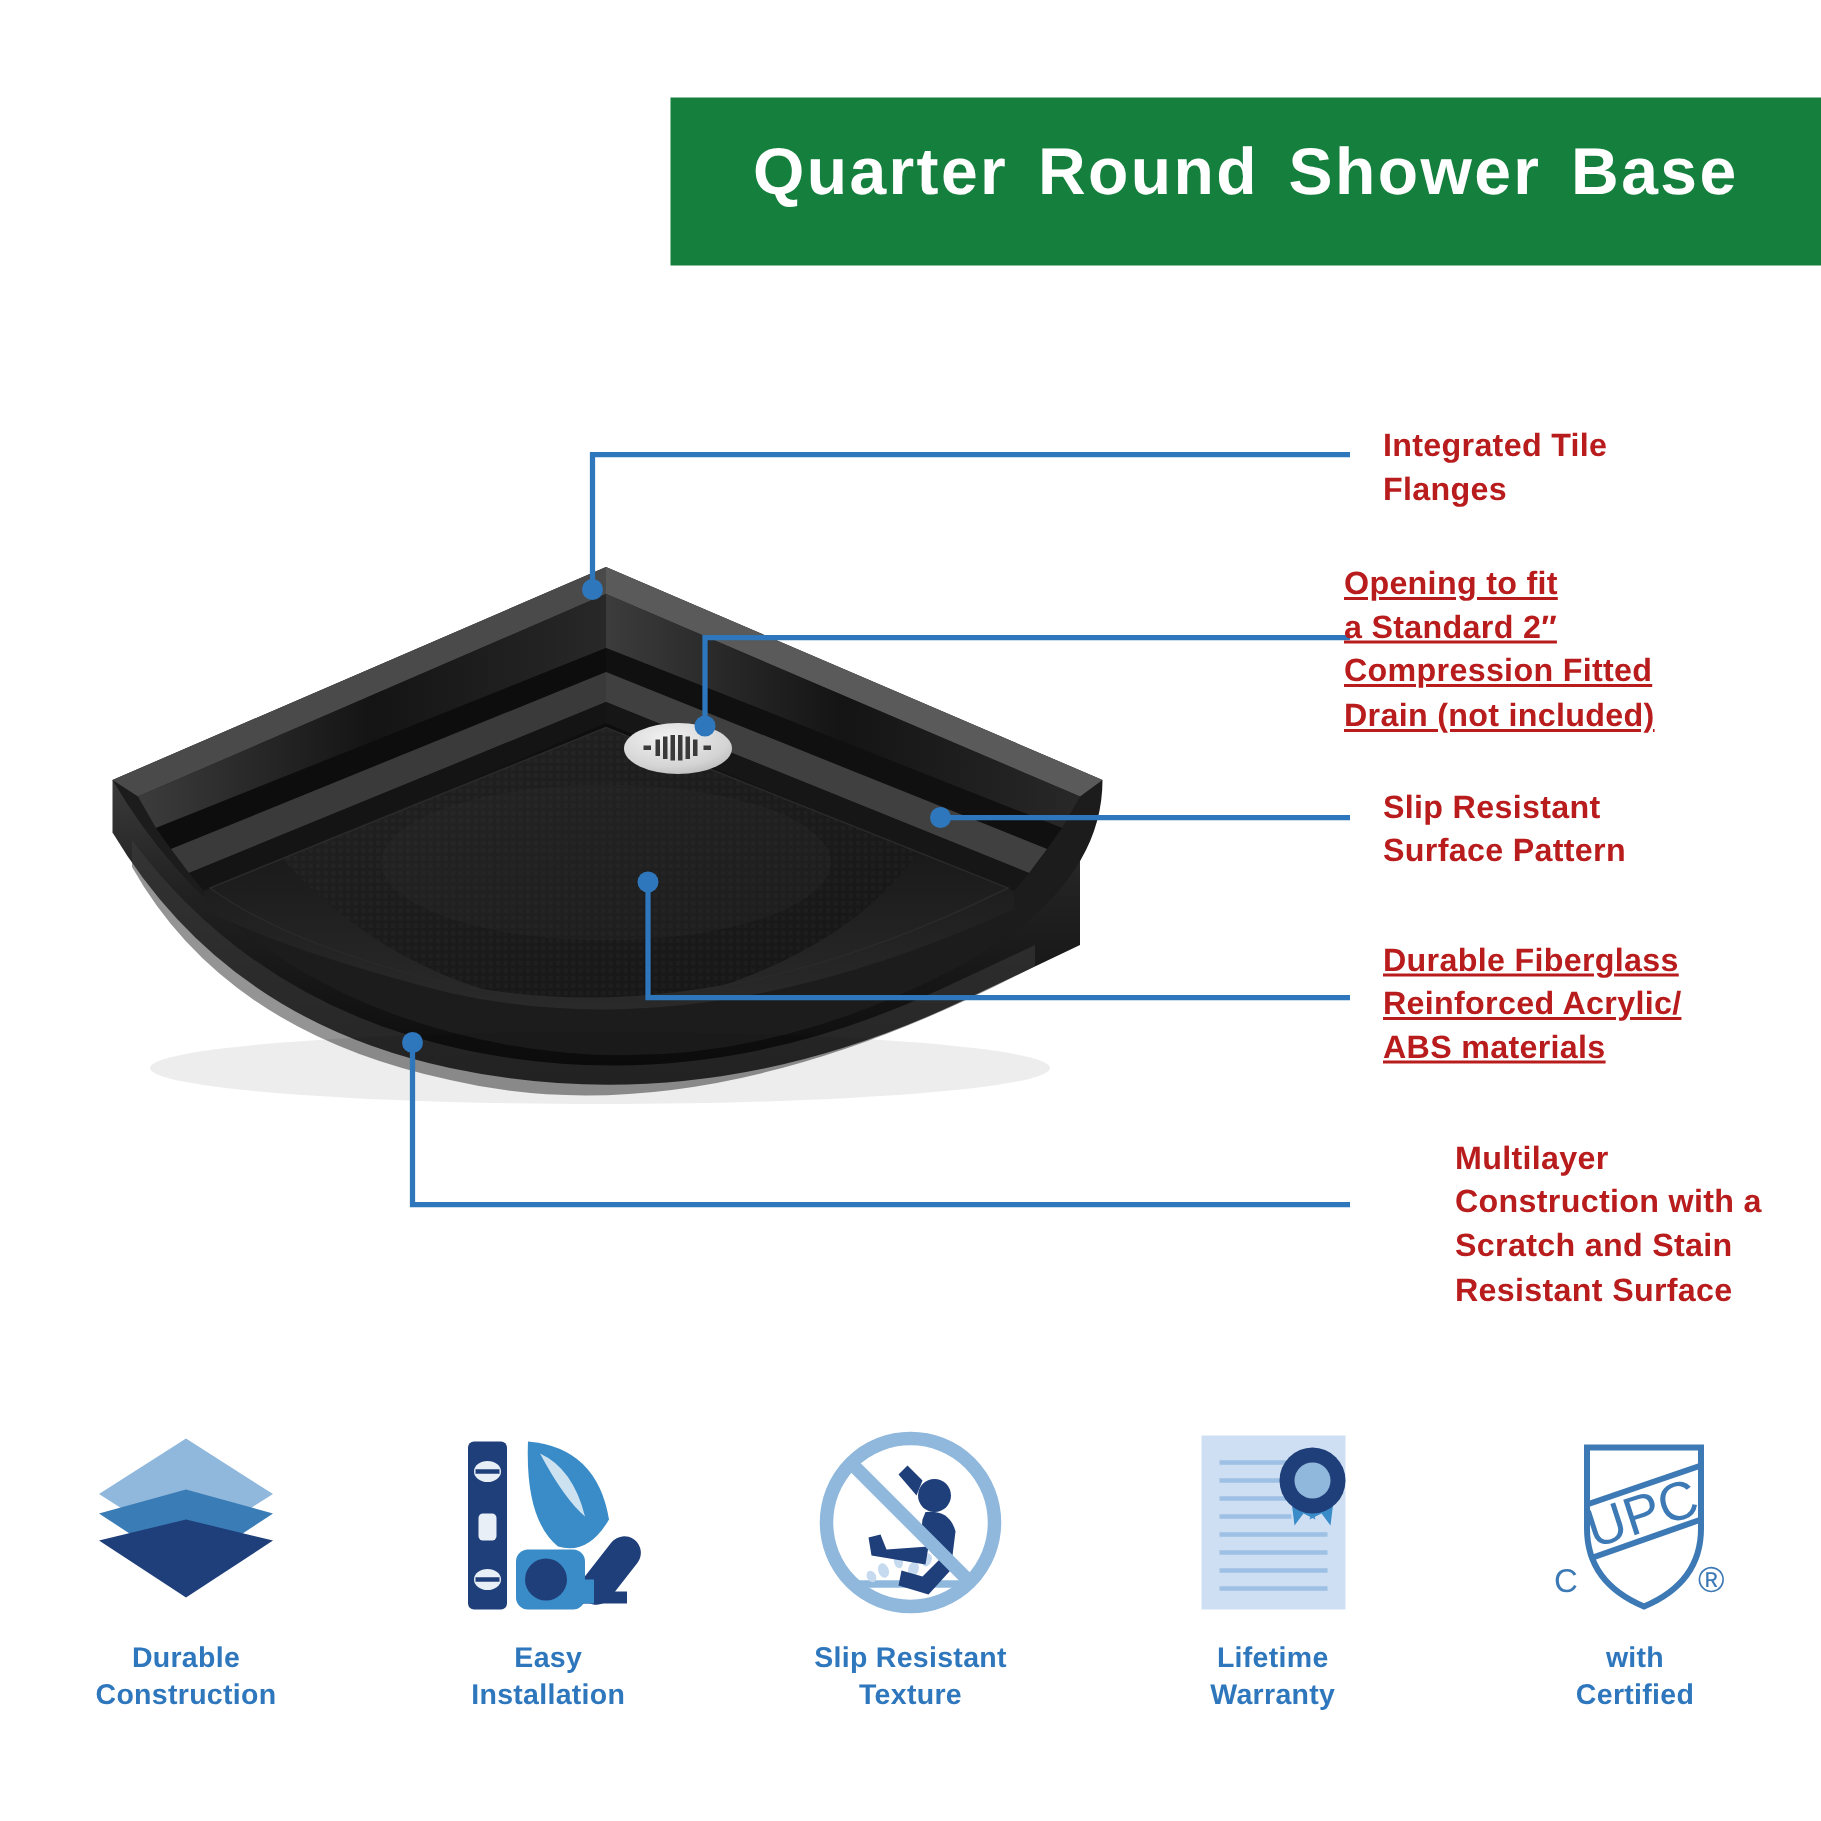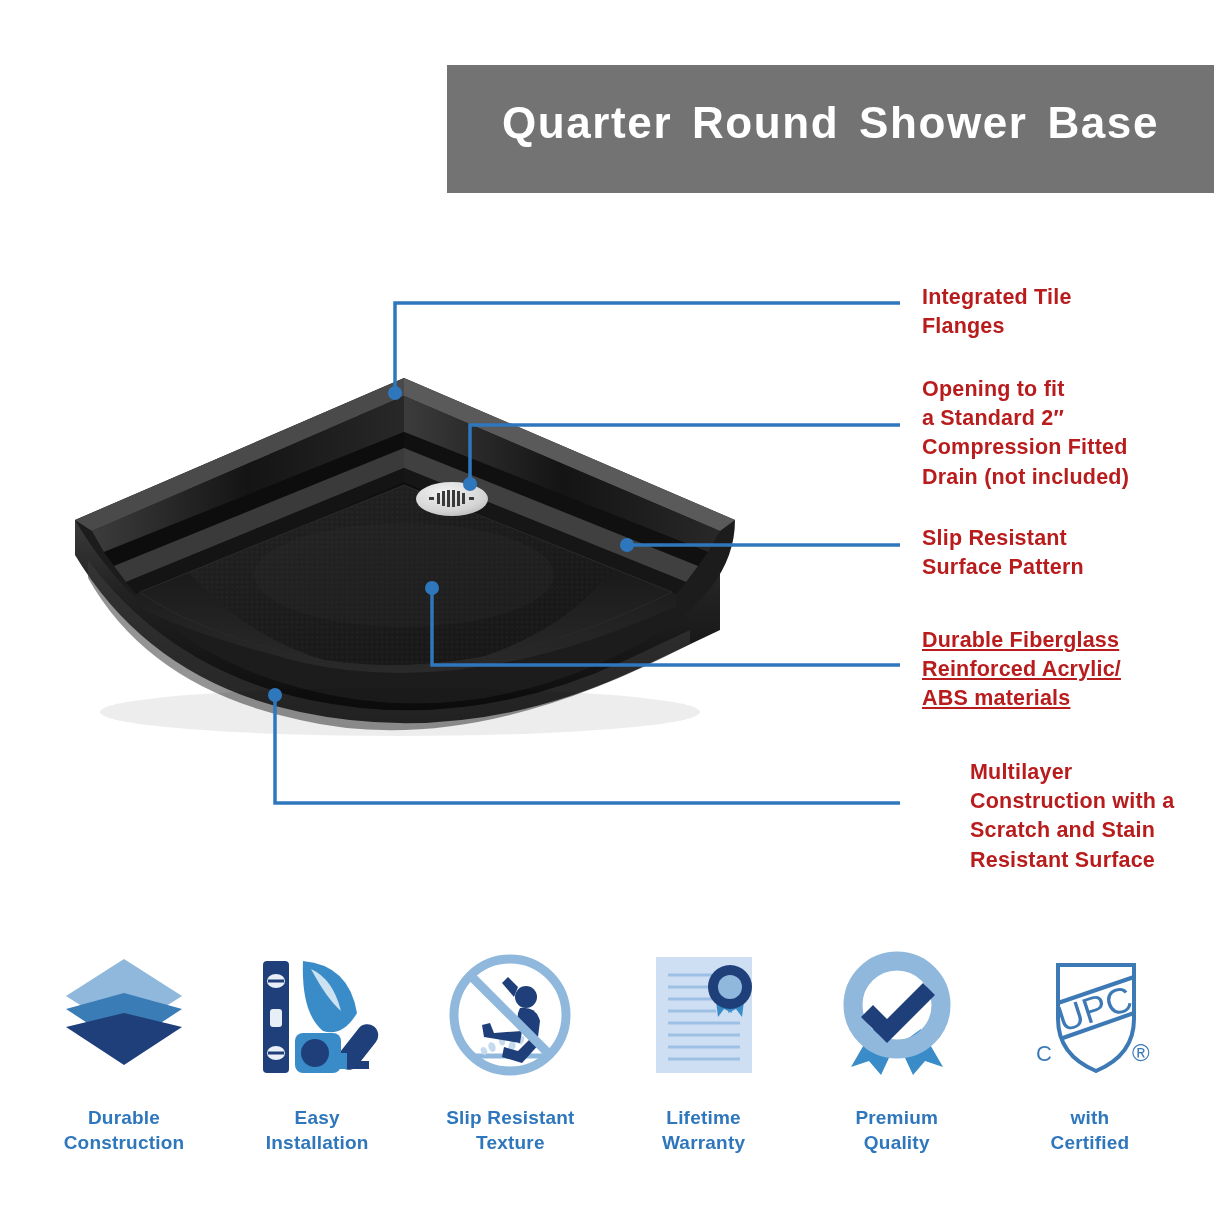--- a/index.html
+++ b/index.html
@@ -15,22 +15,22 @@
     font-family: "Liberation Sans", sans-serif;
     -webkit-font-smoothing: antialiased;
   }
 
   
   .header-bar {
     position: absolute;
     left: 447px;
     top: 65px;
     width: 767px;
-    height: 128px;
-    background: #737373;
+    height: 112px;
+    background: #15803d;
     display: flex;
     align-items: center;
     justify-content: center;
     box-sizing: border-box;
     padding-bottom: 12px;
   }
   .header-title {
     color: #ffffff;
     font-size: 44px;
     font-weight: bold;
@@ -57,21 +57,21 @@
   .callout-label {
     position: absolute;
     color: #b91c1c;
     font-size: 21.5px;
     font-weight: bold;
     line-height: 1.36;
     letter-spacing: 0.2px;
     white-space: pre-line;
   }
   .cl-0 { left: 922px; top: 283px; }
-  .cl-1 { left: 922px; top: 375px; }
+  .cl-1 { left: 896px; top: 375px; text-decoration: underline; }
   .cl-2 { left: 922px; top: 524px; }
   .cl-3 { left: 922px; top: 626px; text-decoration: underline; }
   .cl-4 { left: 970px; top: 758px; }
 
   
   .features {
     position: absolute;
     left: 0;
     top: 945px;
     width: 1214px;
@@ -88,21 +88,21 @@
     flex-direction: column;
     align-items: center;
   }
   .feature-icon {
     height: 140px;
     display: flex;
     align-items: center;
     justify-content: center;
   }
   .feature-label {
-    margin-top: 20px;
+    margin-top: 8px;
     text-align: center;
     color: #2f77bd;
     font-size: 19px;
     font-weight: bold;
     line-height: 1.32;
     letter-spacing: 0.2px;
     white-space: pre-line;
   }
 </style>
 </head>
@@ -330,35 +330,20 @@
         <polygon points="104,50 94,44 88,62 96,58 102,66" fill="#3a8cc8"></polygon>
 
         <circle cx="90" cy="36" r="22" fill="#1f3f7a"></circle>
         <circle cx="90" cy="36" r="12" fill="#8fb8dc"></circle>
       </svg>
     </div>
     <div class="feature-label">Lifetime
 Warranty</div>
   </div>
 
-  <div class="feature">
-    <div class="feature-icon">
-      <svg width="128" height="128" viewBox="0 0 128 128">
-
-        <polygon points="40,78 62,94 48,124 36,110 18,116" fill="#3a8cc8"></polygon>
-        <polygon points="88,78 66,94 80,124 92,110 110,116" fill="#3a8cc8"></polygon>
-
-        <circle cx="64" cy="54" r="44" fill="none" stroke="#8fb8dc" stroke-width="19"></circle>
-
-        <polygon points="40,54 28,66 54,92 102,44 90,32 54,68" fill="#1f3f7a"></polygon>
-      </svg>
-    </div>
-    <div class="feature-label">Premium
-Quality</div>
-  </div>
 
   <div class="feature">
     <div class="feature-icon">
       <svg width="136" height="128" viewBox="0 0 136 128">
         <path d="M 36 14 L 112 14 L 112 68 Q 112 104 74 120 Q 36 104 36 68 Z" fill="none" stroke="#3d7ab5" stroke-width="4"></path>
         <line x1="36" y1="52" x2="112" y2="26" stroke="#3d7ab5" stroke-width="4"></line>
         <line x1="38" y1="88" x2="112" y2="62" stroke="#3d7ab5" stroke-width="4"></line>
         <text x="74" y="70" fill="#3d7ab5" font-family="'Liberation Sans', sans-serif" font-size="36" text-anchor="middle" transform="rotate(-18 74 62)">UPC</text>
         <text x="14" y="110" fill="#3d7ab5" font-family="'Liberation Sans', sans-serif" font-size="22">C</text>
         <text x="110" y="110" fill="#3d7ab5" font-family="'Liberation Sans', sans-serif" font-size="24">®</text>

